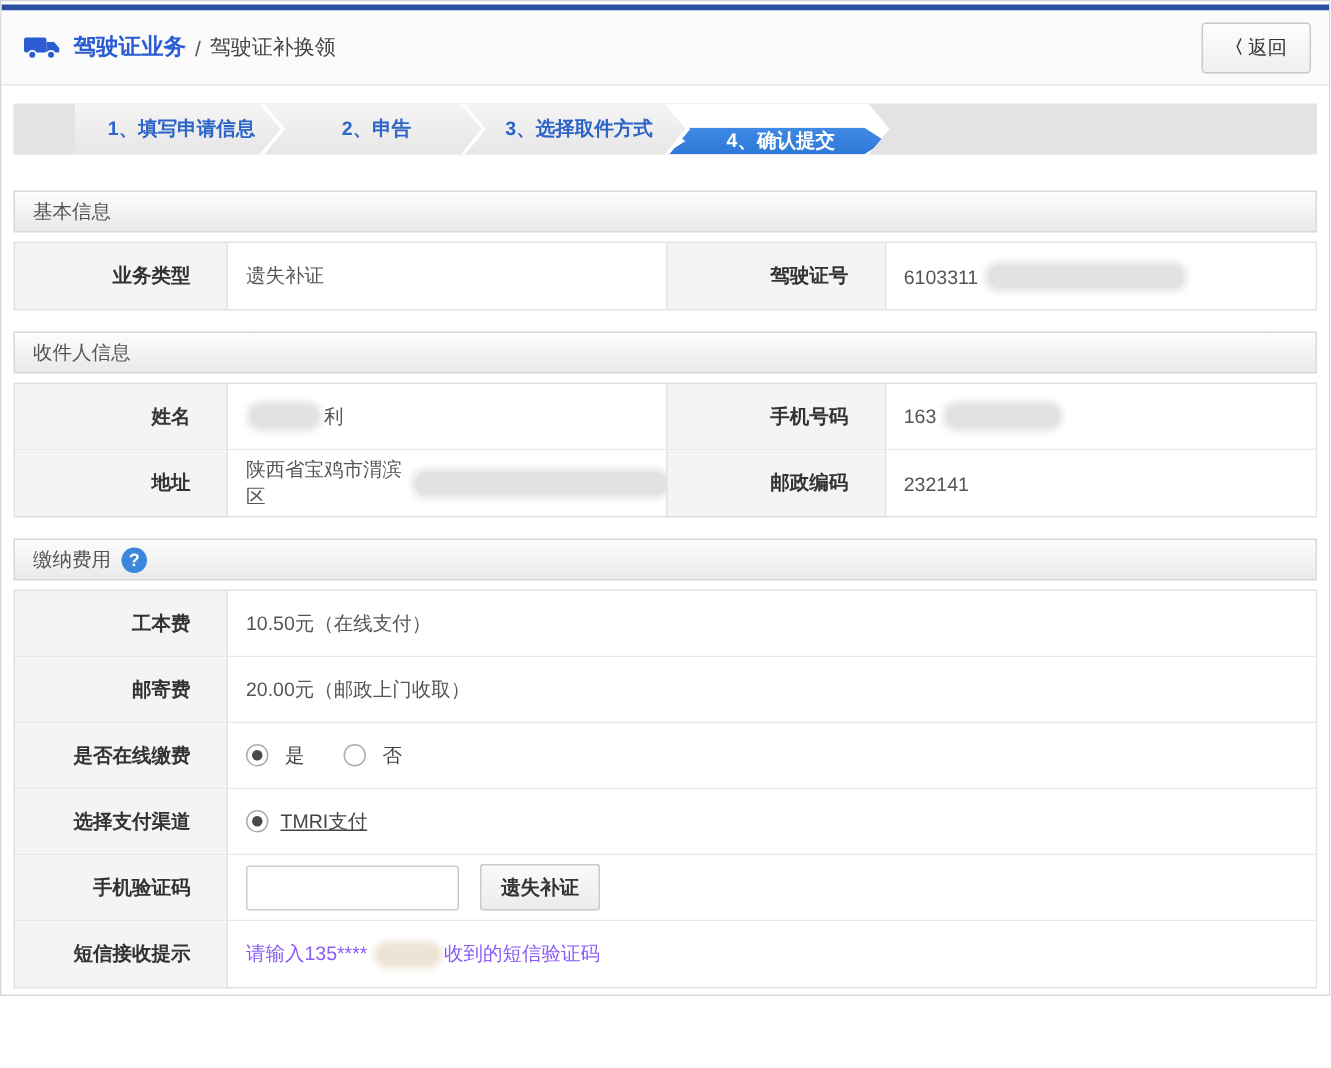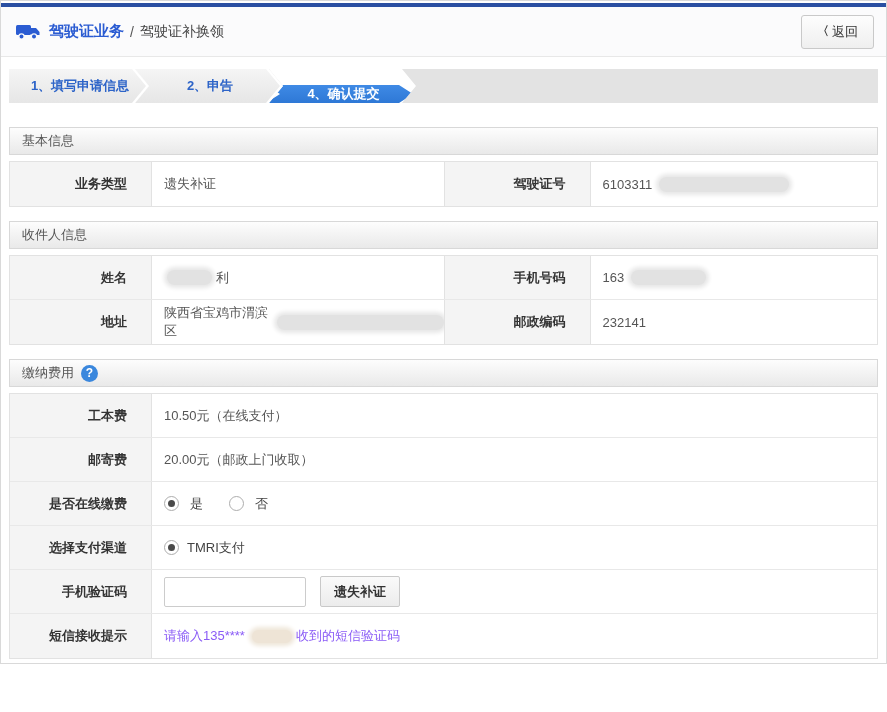--- a/index.html
+++ b/index.html
@@ -43,21 +43,21 @@
   .back-btn .chev { font-size:12px; font-weight:bold; }
 
   
   .tabs {
     margin:12px 8px 0;
     height:34px;
     background:#e3e3e3;
     display:flex;
     align-items:stretch;
   }
-  .tab { position:relative; height:34px; flex:0 0 auto; }
+  .tab { position:relative; height:34px; flex:0 0 auto;margin-left:41px; }
   .tab + .tab { margin-left:-14px; }
   .tab-1 { width:140px; z-index:4; clip-path:polygon(0 0, calc(100% - 14px) 0, 100% 50%, calc(100% - 14px) 100%, 0 100%); }
   .tab-2 { width:148px; z-index:3; }
   .tab-3 { width:150px; z-index:2; }
   .tab-4 { width:147px; z-index:1; }
   .tab-2,.tab-3,.tab-4 { clip-path:polygon(0 0, calc(100% - 14px) 0, 100% 50%, calc(100% - 14px) 100%, 0 100%, 14px 50%);text-align:center; }
   .tab { background:#ffffff; }
   .tab .fill {
     position:absolute; top:0; bottom:0; left:-3px; right:3px;
     clip-path:inherit;
@@ -129,21 +129,21 @@
 
   
   .radio {
     width:15px; height:15px; border-radius:50%;
     border:1px solid #adadad; background:#fff;
     display:inline-flex; align-items:center; justify-content:center;
     flex:0 0 auto; cursor:pointer;
   }
   .radio.sel::after { content:""; width:7px; height:7px; border-radius:50%; background:#4a4a4a; }
   .radio-lab { margin:0 22px 0 7px; color:#444; cursor:pointer; }
-  .radio-lab.tight { margin:0 0 0 4px; }
+  .radio-lab.tight { margin:0 0 0 4px;text-decoration:underline; }
 
   
   .captcha-input {
     width:142px; height:30px;
     border:1px solid #ccc; border-radius:2px;
     padding:0 8px; font-size:13px;
     font-family:"Liberation Sans","DejaVu Sans",sans-serif;
     color:#333; background:#fff;
   }
   .get-code-btn {
@@ -198,20 +198,23 @@
     </button>
   </div>
 
   <div class="tabs">
     <div class="tab tab-1">
       <div class="fill">1、填写申请信息</div>
     </div>
     <div class="tab tab-2">
       <div class="fill">2、申告</div>
     </div>
+    <div class="tab tab-3">
+      <div class="fill">3、选择取件方式</div>
+    </div>
     <div class="tab tab-4 active">
       <div class="fill">4、确认提交</div>
     </div>
   </div>
 
   <div class="section s1">
     <div class="section-hd">
       <span>基本信息</span>
     </div>
     <div class="tbl">

